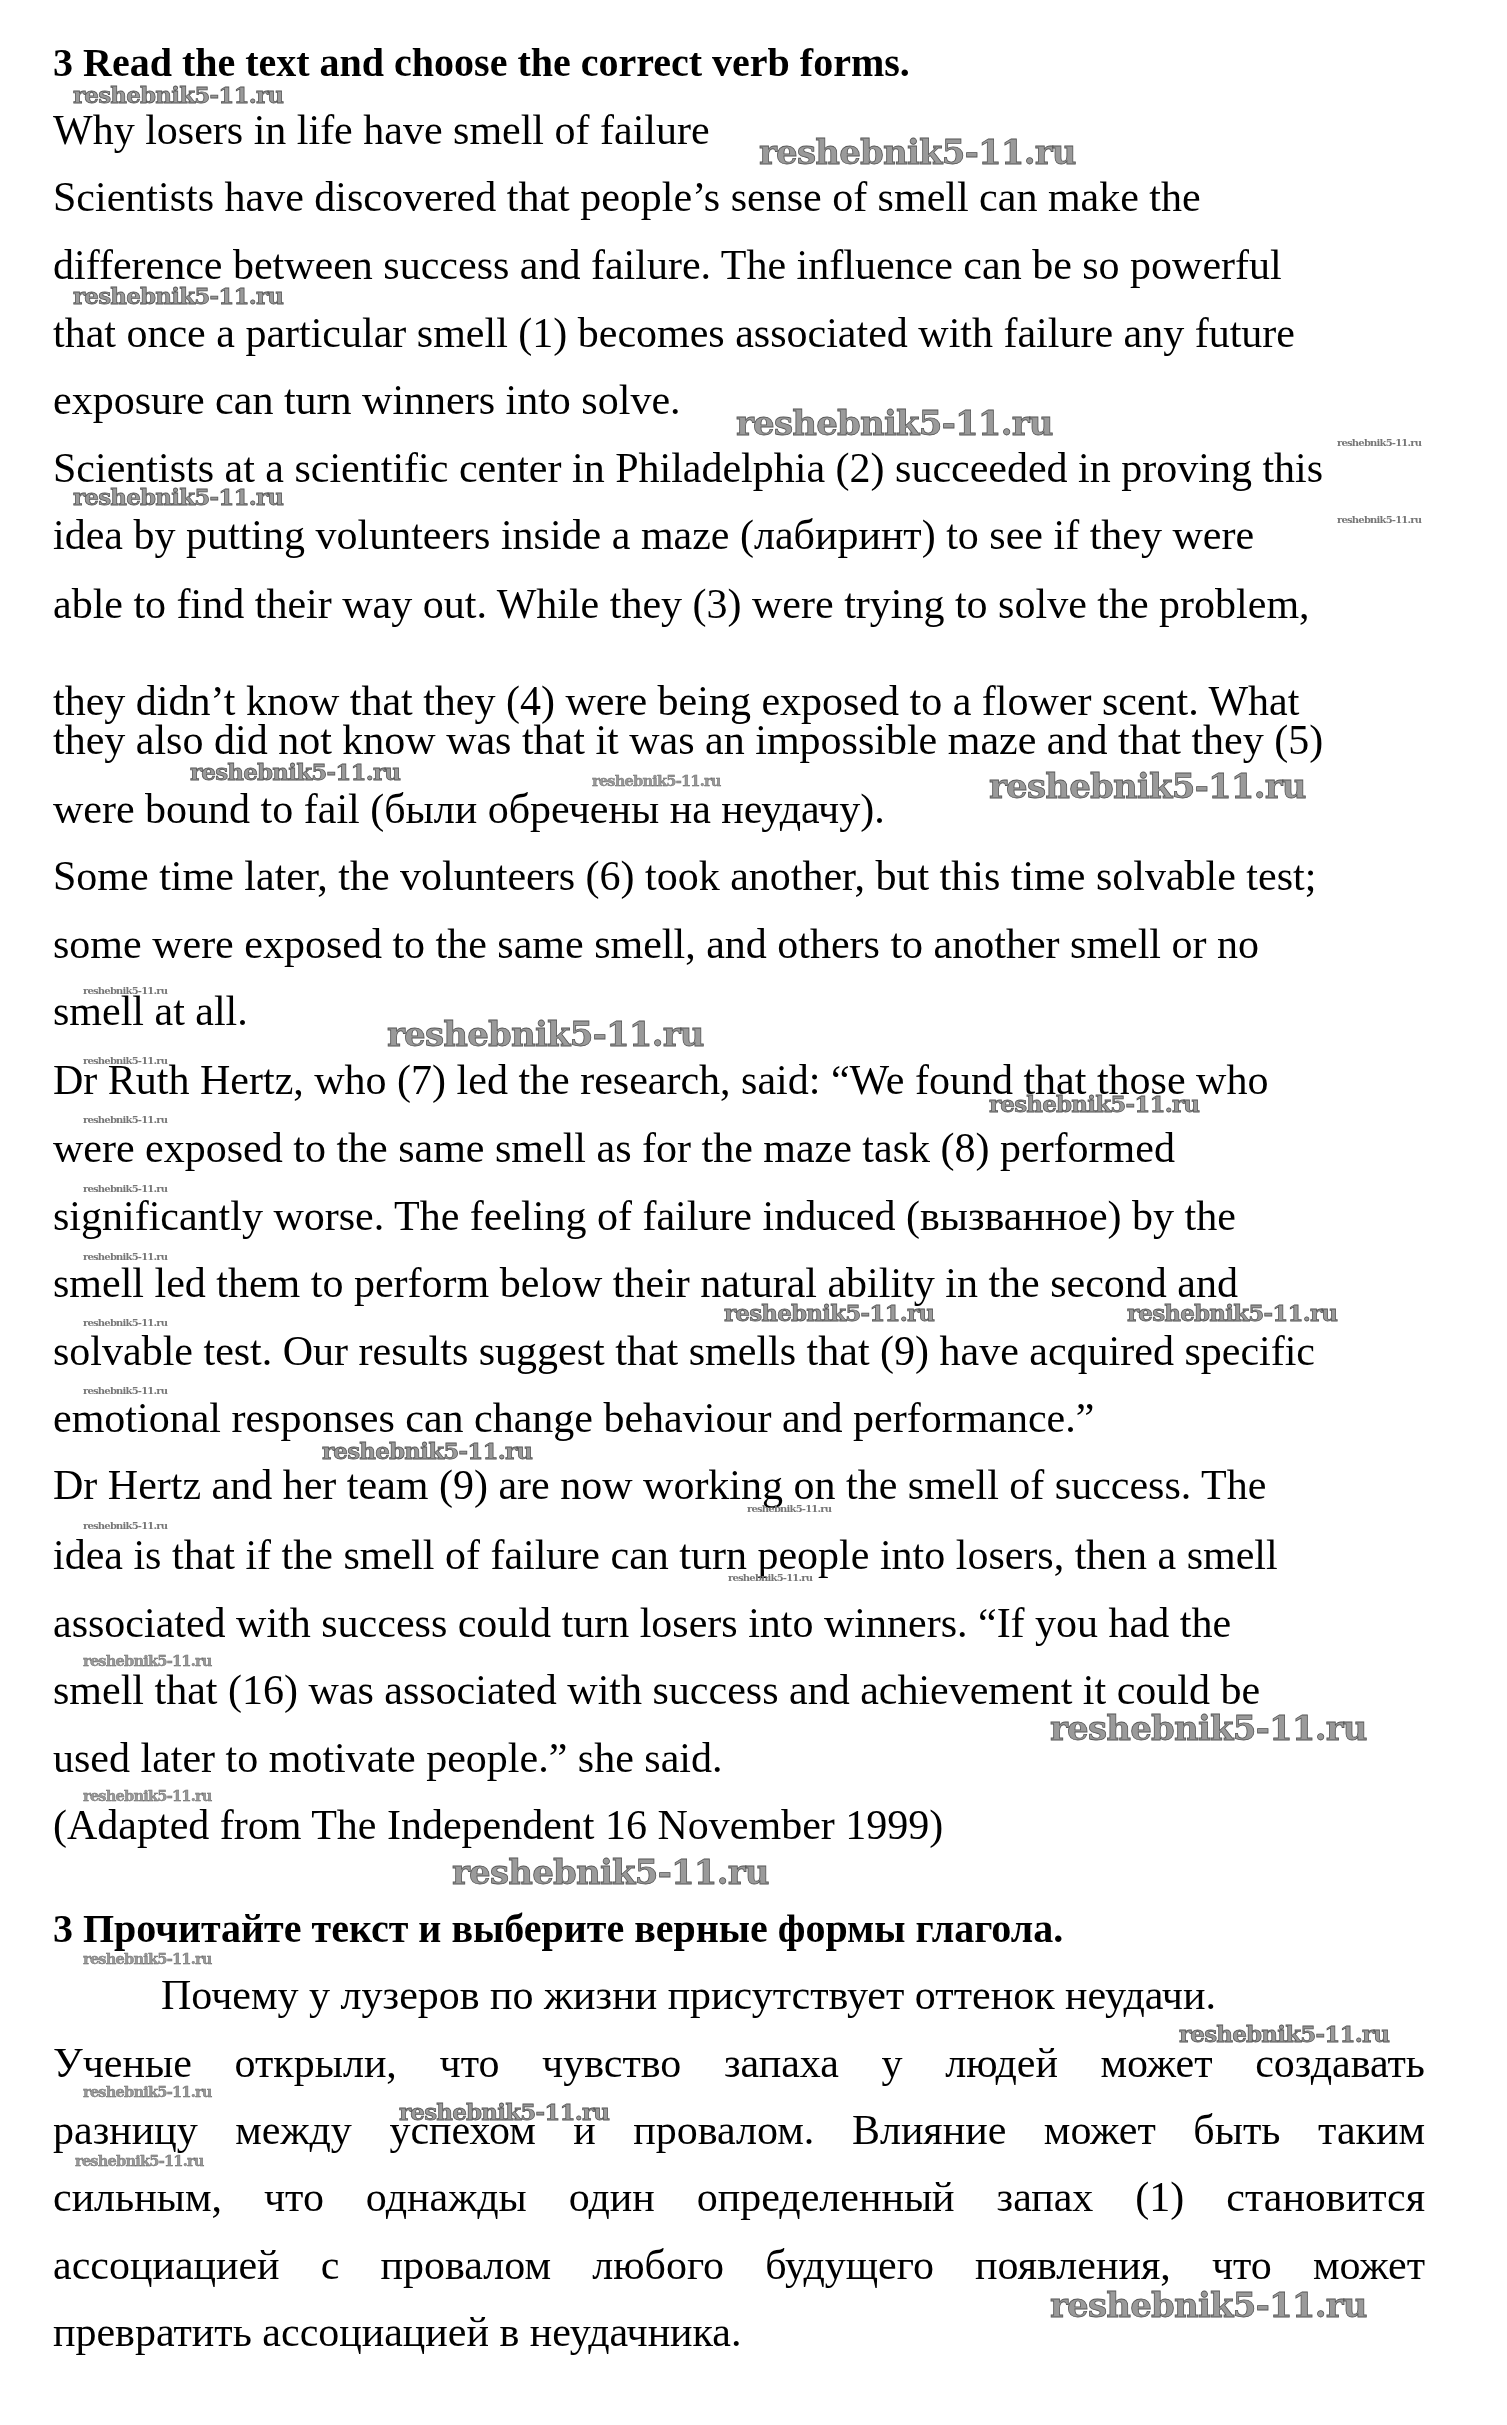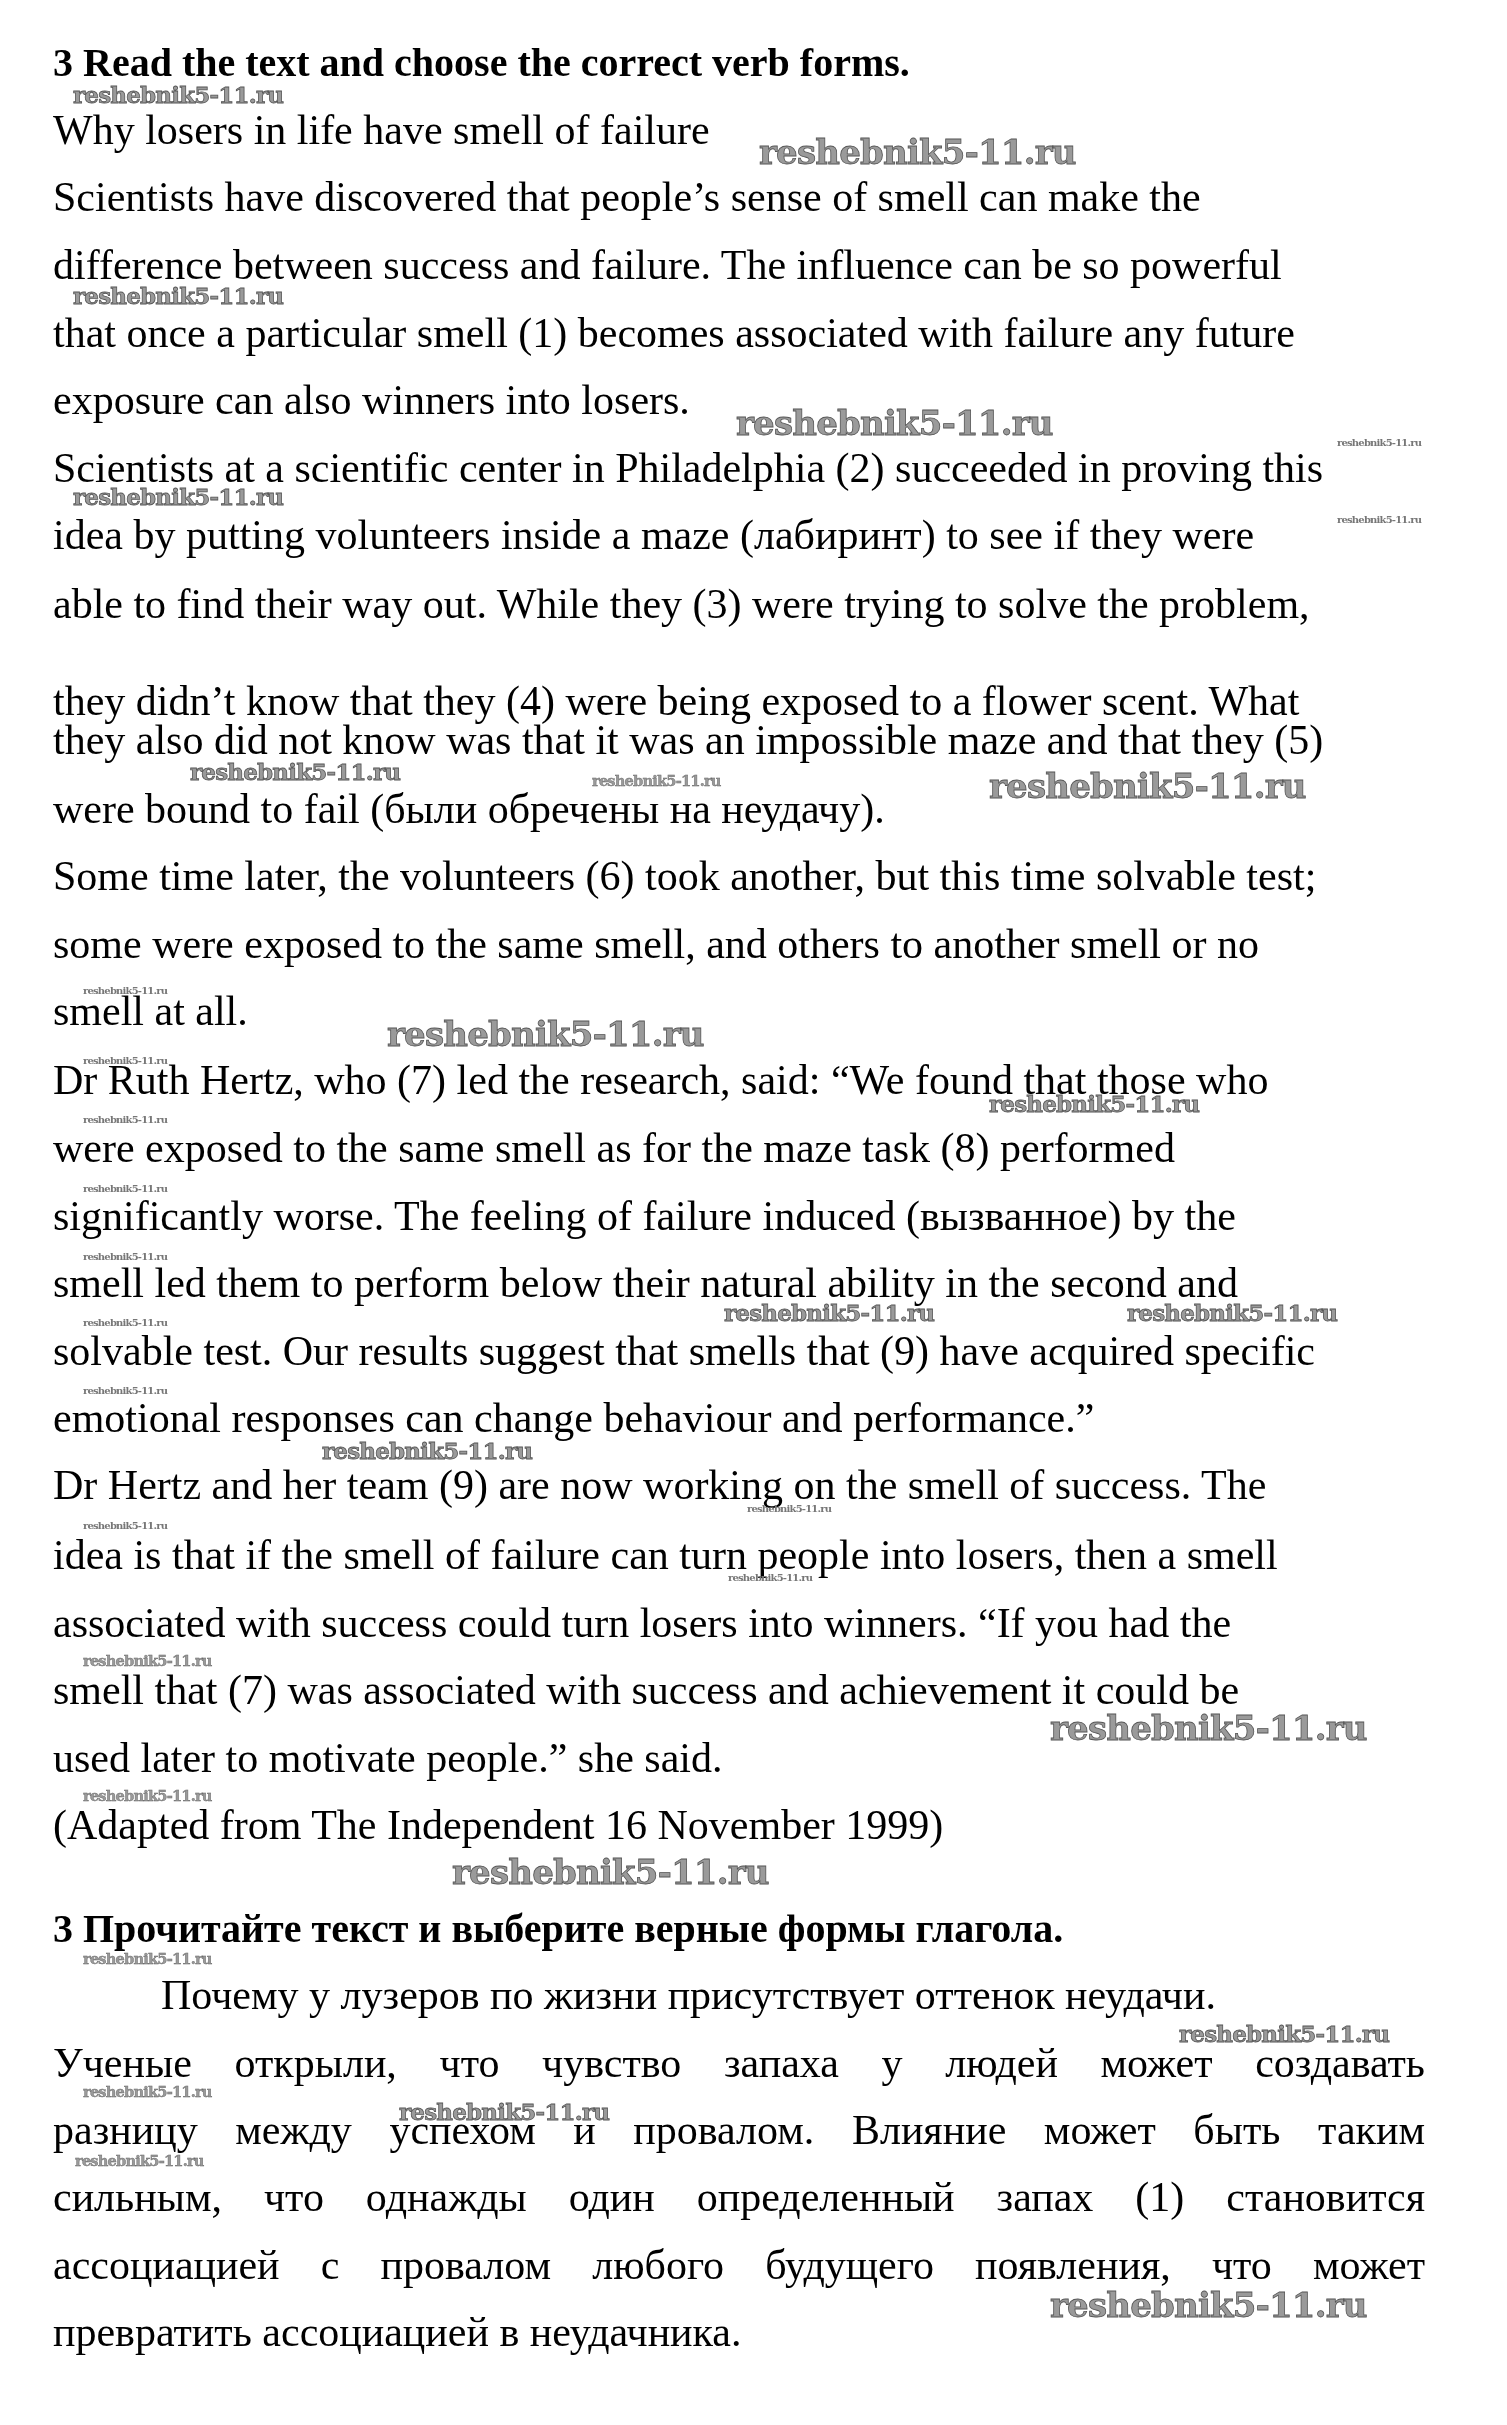--- a/index.html
+++ b/index.html
@@ -19,40 +19,40 @@
   .wm.tiny { font-size: 10px; -webkit-text-stroke: 0; color: #777; }
 </style>
 </head>
 <body>
 
 <div class="line heading" style="top:35px">3 Read the text and choose the correct verb forms.</div>
 <div class="line" style="top:103px">Why losers in life have smell of failure</div>
 <div class="line" style="top:170px">Scientists have discovered that people’s sense of smell can make the</div>
 <div class="line" style="top:238px">difference between success and failure. The influence can be so powerful</div>
 <div class="line" style="top:306px">that once a particular smell (1) becomes associated with failure any future</div>
-<div class="line" style="top:373px">exposure can also winners into losers.</div>
+<div class="line" style="top:373px">exposure can turn winners into solve.</div>
 <div class="line" style="top:441px">Scientists at a scientific center in Philadelphia (2) succeeded in proving this</div>
 <div class="line" style="top:508px">idea by putting volunteers inside a maze (лабиринт) to see if they were</div>
 <div class="line" style="top:577px">able to find their way out. While they (3) were trying to solve the problem,</div>
 <div class="line" style="top:674px">they didn’t know that they (4) were being exposed to a flower scent. What</div>
 <div class="line" style="top:713px">they also did not know was that it was an impossible maze and that they (5)</div>
 <div class="line" style="top:782px">were bound to fail (были обречены на неудачу).</div>
 <div class="line" style="top:849px">Some time later, the volunteers (6) took another, but this time solvable test;</div>
 <div class="line" style="top:917px">some were exposed to the same smell, and others to another smell or no</div>
 <div class="line" style="top:984px">smell at all.</div>
 <div class="line" style="top:1053px">Dr Ruth Hertz, who (7) led the research, said: “We found that those who</div>
 <div class="line" style="top:1121px">were exposed to the same smell as for the maze task (8) performed</div>
 <div class="line" style="top:1189px">significantly worse. The feeling of failure induced (вызванное) by the</div>
 <div class="line" style="top:1256px">smell led them to perform below their natural ability in the second and</div>
 <div class="line" style="top:1324px">solvable test. Our results suggest that smells that (9) have acquired specific</div>
 <div class="line" style="top:1391px">emotional responses can change behaviour and performance.”</div>
 <div class="line" style="top:1458px">Dr Hertz and her team (9) are now working on the smell of success. The</div>
 <div class="line" style="top:1528px">idea is that if the smell of failure can turn people into losers, then a smell</div>
 <div class="line" style="top:1596px">associated with success could turn losers into winners. “If you had the</div>
-<div class="line" style="top:1663px">smell that (7) was associated with success and achievement it could be</div>
+<div class="line" style="top:1663px">smell that (16) was associated with success and achievement it could be</div>
 <div class="line" style="top:1731px">used later to motivate people.” she said.</div>
 <div class="line" style="top:1798px">(Adapted from The Independent 16 November 1999)</div>
 
 <div class="line heading" style="top:1901px">3 Прочитайте текст и выберите верные формы глагола.</div>
 <div class="line indent" style="top:1968px">Почему у лузеров по жизни присутствует оттенок неудачи.</div>
 <div class="line just" style="top:2036px">Ученые открыли, что чувство запаха у людей может создавать</div>
 <div class="line just" style="top:2103px">разницу между успехом и провалом. Влияние может быть таким</div>
 <div class="line just" style="top:2170px">сильным, что однажды один определенный запах (1) становится</div>
 <div class="line just" style="top:2238px">ассоциацией с провалом любого будущего появления, что может</div>
 <div class="line" style="top:2305px">превратить ассоциацией в неудачника.</div>

